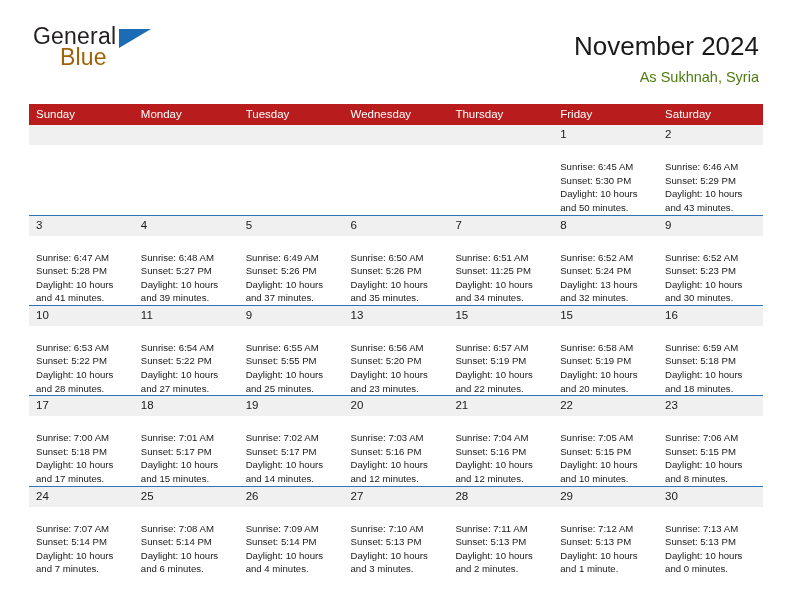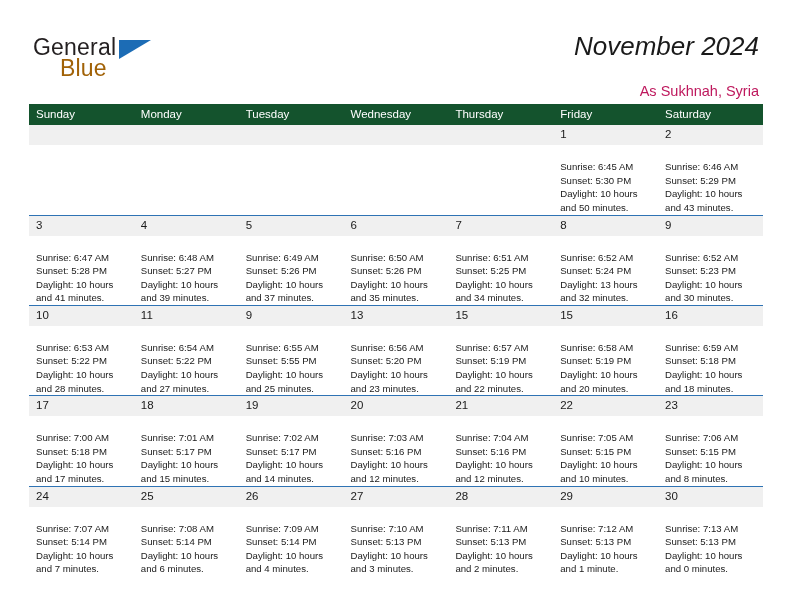--- a/index.html
+++ b/index.html
@@ -26,21 +26,21 @@
   .header {
     position: absolute;
     left: 0;
     top: 0;
     width: 792px;
     height: 100px;
   }
   .brand {
     position: absolute;
     left: 33px;
-    top: 34px;
+    top: 23px;
     width: 180px;
     height: 50px;
   }
   .brand-general {
     position: absolute;
     left: 0;
     top: 0;
     font-size: 23px;
     letter-spacing: 0.2px;
     color: #231f20;
@@ -70,41 +70,40 @@
     right: 33px;
     top: 30px;
     text-align: right;
   }
   .month-title {
     font-size: 26px;
     line-height: 32px;
     color: #1a1a1a;
     font-weight: normal;
     white-space: nowrap;
-    font-style: italic;
   }
   .location {
-    margin-top: 20px;
+    margin-top: 6px;
     font-size: 14.5px;
     line-height: 18px;
-    color: #be185d;
+    color: #4d7c0f;
     white-space: nowrap;
   }
 
   
   .cal {
     position: absolute;
     left: 29px;
     top: 104px;
     width: 734px;
     border-collapse: collapse;
     table-layout: fixed;
   }
   .cal th {
-    background: #14532d;
+    background: #b91c1c;
     color: #ffffff;
     font-size: 11.5px;
     font-weight: normal;
     text-align: left;
     padding: 4px 0 5px 7px;
     height: 20px;
     border: none;
   }
   .cal td {
     vertical-align: top;
@@ -236,21 +235,21 @@
             <div class="info">
               <div>Sunrise: 6:50 AM</div>
               <div>Sunset: 5:26 PM</div>
               <div class="daylight">Daylight: 10 hours and 35 minutes.</div>
             </div>
           </td>
           <td>
             <div class="daynum">7</div>
             <div class="info">
               <div>Sunrise: 6:51 AM</div>
-              <div>Sunset: 5:25 PM</div>
+              <div>Sunset: 11:25 PM</div>
               <div class="daylight">Daylight: 10 hours and 34 minutes.</div>
             </div>
           </td>
           <td>
             <div class="daynum">8</div>
             <div class="info">
               <div>Sunrise: 6:52 AM</div>
               <div>Sunset: 5:24 PM</div>
               <div class="daylight">Daylight: 13 hours and 32 minutes.</div>
             </div>

